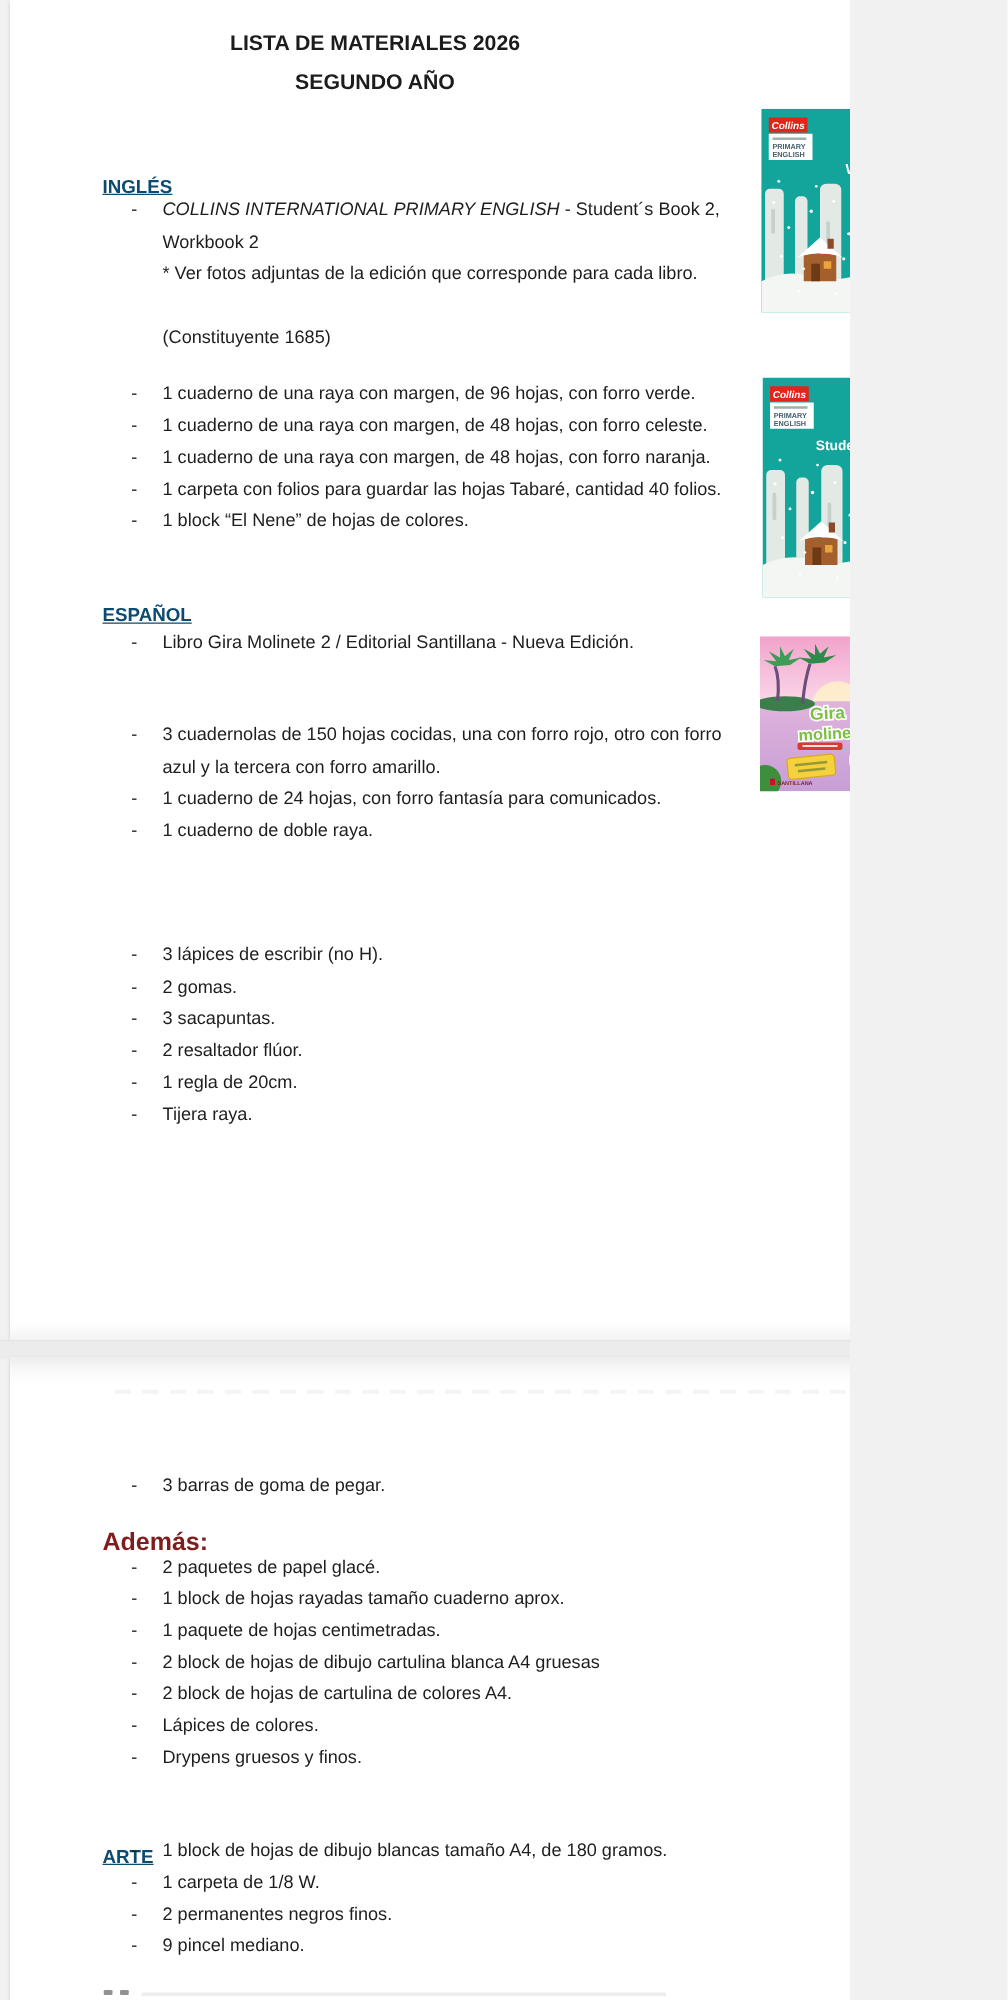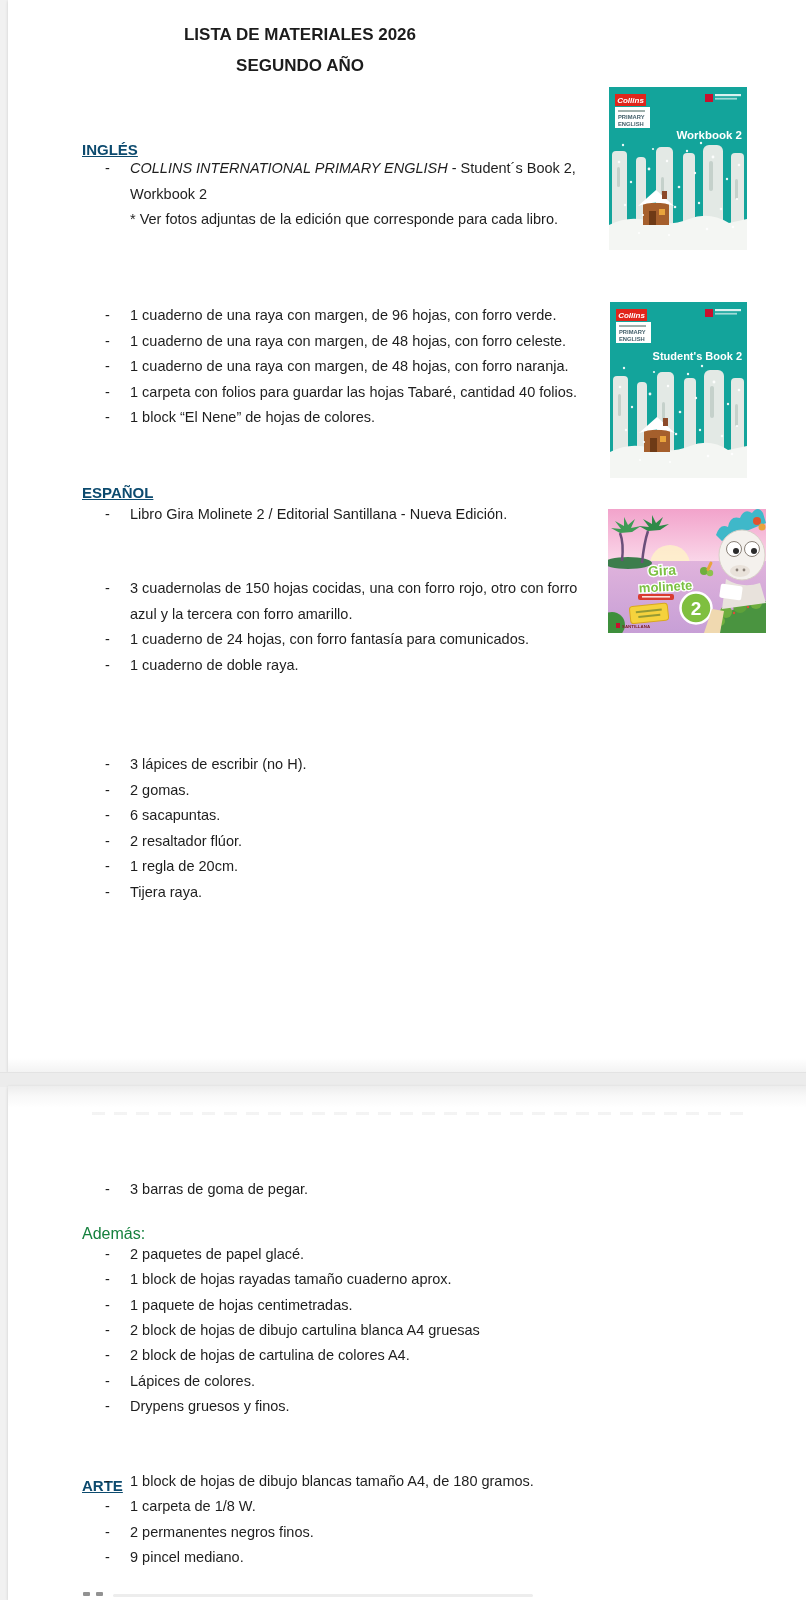--- a/index.html
+++ b/index.html
@@ -1,33 +1,33 @@
 <!DOCTYPE html>
 <html><head>
 <meta charset="utf-8">
 <style>
   html,body{margin:0;padding:0;}
   body{background:#f1f1f1;font-family:"Liberation Sans","DejaVu Sans",sans-serif;}
-  #stage{position:relative;width:806px;height:1600px;overflow:hidden;background:#f1f1f1;}
+  #stage{position:relative;width:680px;height:1600px;overflow:hidden;background:#f1f1f1;}
 
   .page{position:absolute;left:8px;width:798px;background:#ffffff;box-shadow:0 1px 3px rgba(0,0,0,.15);}
   #page1{top:0;height:1072px;}
   #page1 .bottom-fade{position:absolute;left:0;right:0;bottom:0;height:14px;
     background:linear-gradient(to bottom,rgba(255,255,255,0),#f3f3f3);}
   #page-gap{position:absolute;left:0;top:1072px;width:806px;height:14px;background:#ececec;border-top:1px solid #e3e3e3;}
   #page2{top:1086px;height:514px;}
   #page2 .top-fade{position:absolute;left:0;right:0;top:0;height:22px;
     background:linear-gradient(to bottom,#ededed,#f8f8f8 45%,#ffffff);}
   #page2 .artifact-row{position:absolute;left:84px;top:26px;width:660px;height:3px;opacity:.8;
     background:repeating-linear-gradient(90deg,#f1f1f1 0 13px,transparent 13px 22px);}
 
   .abs{position:absolute;}
   .doc-title{left:8px;width:584px;text-align:center;font-size:17px;font-weight:bold;color:#1c1c1c;line-height:22px;}
   .sec-heading{left:82px;font-size:15px;font-weight:bold;color:#0c4a6e;text-decoration:underline;line-height:20px;margin-top:28px;}
-  .plain-heading{left:82px;font-size:16px;font-weight:normal;color:#15803d;line-height:20px;}
+  .plain-heading{left:82px;font-size:20px;font-weight:bold;color:#7f1d1d;line-height:20px;}
   .big-heading{left:90px;font-size:15.5px;font-weight:bold;color:#1c1c1c;line-height:22px;}
   .big-heading .u{text-decoration:underline;}
 
   .item{position:absolute;left:105px;width:486px;display:flex;align-items:flex-start;
     font-size:14.5px;line-height:25.4px;color:#1e1e1e;}
   .item .dash{width:25px;flex:none;}
   .item .txt{flex:1;}
   .note-block{position:absolute;left:130px;width:466px;font-size:14.5px;line-height:25.4px;color:#1e1e1e;}
   .it{font-style:italic;}
 
@@ -51,20 +51,21 @@
   <div class="abs doc-title" style="top:55px">SEGUNDO AÑO</div>
 
   <div class="abs sec-heading" style="top:112px">INGLÉS</div>
 
   <div class="item" style="top:156px">
     <span class="dash">-</span>
     <span class="txt"><span class="it">COLLINS INTERNATIONAL PRIMARY ENGLISH</span><span> - Student´s Book 2,</span></span>
   </div>
   <div class="note-block" style="top:181.5px">Workbook 2</div>
   <div class="note-block" style="top:207px">* Ver fotos adjuntas de la edición que corresponde para cada libro.</div>
+  <div class="note-block" style="top:258px">(Constituyente 1685)</div>
 
   <div class="item" style="top:303px">
       <span class="dash">-</span>
       <span class="txt">1 cuaderno de una raya con margen, de 96 hojas, con forro verde.</span>
     </div>
   <div class="item" style="top:328.5px">
       <span class="dash">-</span>
       <span class="txt">1 cuaderno de una raya con margen, de 48 hojas, con forro celeste.</span>
     </div>
   <div class="item" style="top:354px">
@@ -106,21 +107,21 @@
   <div class="item" style="top:752px">
       <span class="dash">-</span>
       <span class="txt">3 lápices de escribir (no H).</span>
     </div>
   <div class="item" style="top:777.5px">
       <span class="dash">-</span>
       <span class="txt">2 gomas.</span>
     </div>
   <div class="item" style="top:803px">
       <span class="dash">-</span>
-      <span class="txt">6 sacapuntas.</span>
+      <span class="txt">3 sacapuntas.</span>
     </div>
   <div class="item" style="top:828.5px">
       <span class="dash">-</span>
       <span class="txt">2 resaltador flúor.</span>
     </div>
   <div class="item" style="top:854px">
       <span class="dash">-</span>
       <span class="txt">1 regla de 20cm.</span>
     </div>
   <div class="item" style="top:879.5px">

